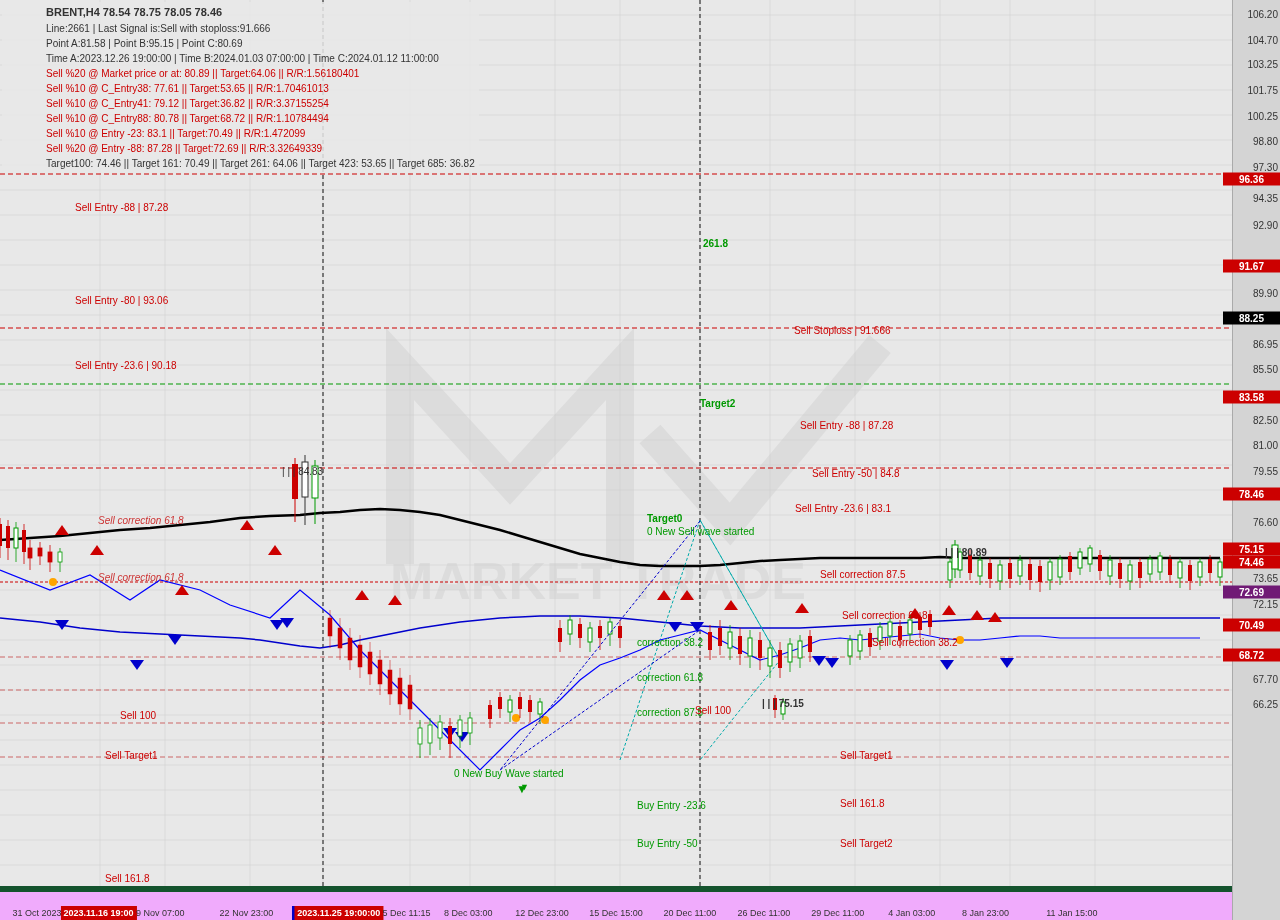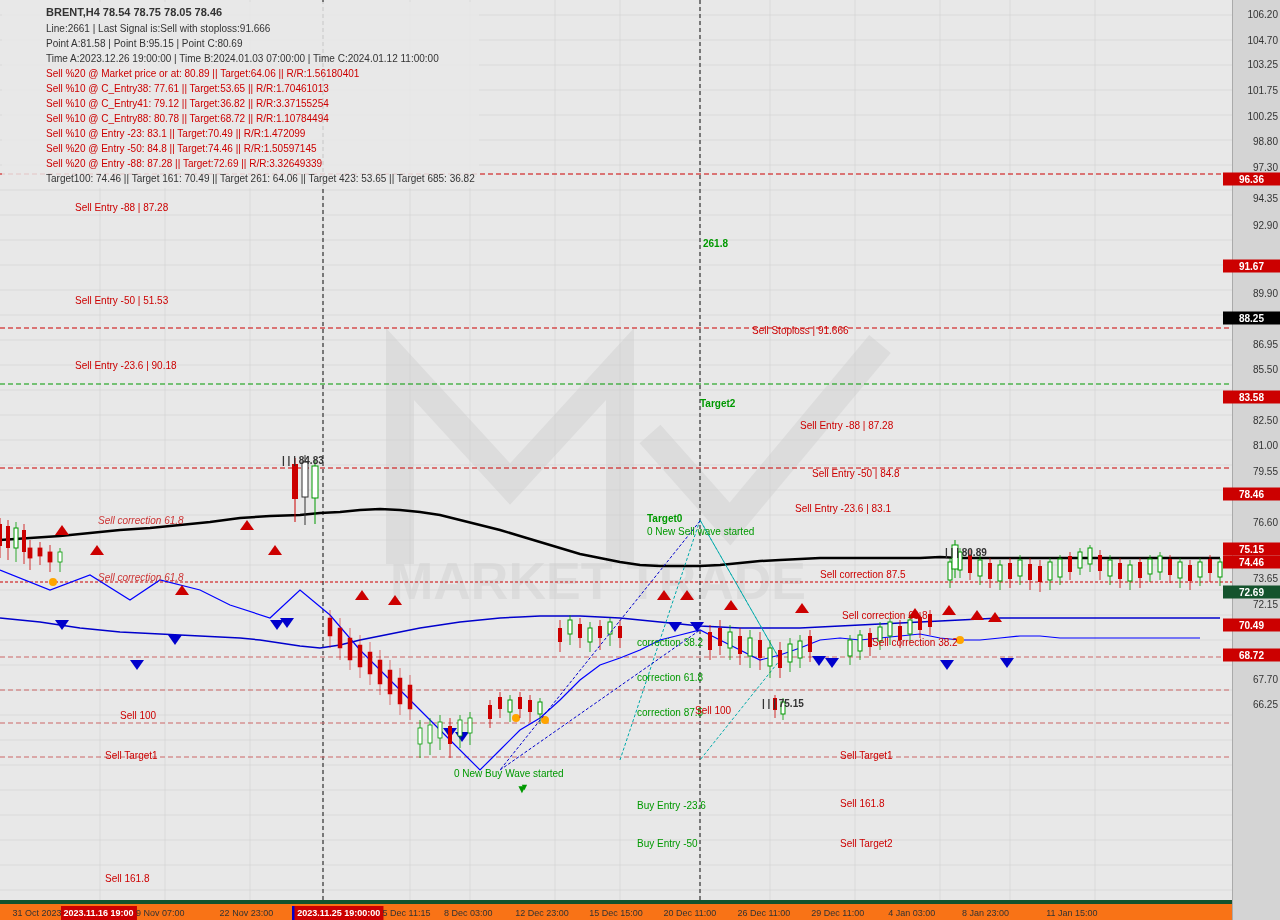--- a/index.html
+++ b/index.html
@@ -71,23 +71,23 @@
       min-width: 44px;
       text-align: center;
     }
 
     
     #time-axis {
       position: absolute;
       bottom: 0;
       left: 0;
       width: 1232px;
-      height: 20px;
-      background: #f97316;
-      border-top: 4px solid #14532d;
+      height: 34px;
+      background: #f0abfc;
+      border-top: 6px solid #14532d;
       z-index: 10;
     }
     .time-label {
       position: absolute;
       bottom: 2px;
       font-size: 9px;
       color: #333;
       transform: translateX(-50%);
       white-space: nowrap;
     }
@@ -482,26 +482,26 @@
       </g>
 
       <line x1="700" y1="521" x2="500" y2="770" stroke="#0000cc" stroke-width="1" stroke-dasharray="3,2"></line>
       <line x1="500" y1="770" x2="700" y2="630" stroke="#0000cc" stroke-width="1" stroke-dasharray="3,2"></line>
 
       <text x="520" y="790" font-size="9" fill="#009900" font-family="Arial">▼</text>
 
     </svg>
 
     <div class="chart-label" style="left:75px;top:202px;color:#cc0000;">Sell Entry -88 | 87.28</div>
-    <div class="chart-label" style="left:75px;top:295px;color:#cc0000;">Sell Entry -50 | 51.53</div>
+    <div class="chart-label" style="left:75px;top:295px;color:#cc0000;">Sell Entry -80 | 93.06</div>
     <div class="chart-label" style="left:75px;top:360px;color:#cc0000;">Sell Entry -23.6 | 90.18</div>
-    <div class="chart-label" style="left:752px;top:325px;color:#cc0000;">Sell Stoploss | 91.666</div>
+    <div class="chart-label" style="left:794px;top:325px;color:#cc0000;">Sell Stoploss | 91.666</div>
     <div class="chart-label" style="left:700px;top:398px;color:#009900;font-weight:bold;">Target2</div>
     <div class="chart-label" style="left:800px;top:420px;color:#cc0000;">Sell Entry -88 | 87.28</div>
-    <div class="chart-label" style="left:282px;top:455px;color:#333;font-weight:bold;">| | | 84.83</div>
+    <div class="chart-label" style="left:282px;top:466px;color:#333;font-weight:normal;">| | | 84.83</div>
     <div class="chart-label" style="left:812px;top:468px;color:#cc0000;">Sell Entry -50 | 84.8</div>
     <div class="chart-label" style="left:795px;top:503px;color:#cc0000;">Sell Entry -23.6 | 83.1</div>
     <div class="chart-label" style="left:98px;top:515px;color:#cc3333;font-style:italic;">Sell correction 61.8</div>
     <div class="chart-label" style="left:647px;top:513px;color:#009900;font-weight:bold;">Target0</div>
     <div class="chart-label" style="left:647px;top:526px;color:#009900;">0 New Sell wave started</div>
     <div class="chart-label" style="left:820px;top:569px;color:#cc0000;">Sell correction 87.5</div>
     <div class="chart-label" style="left:945px;top:547px;color:#333;font-weight:bold;">| | | 80.89</div>
     <div class="chart-label" style="left:98px;top:572px;color:#cc3333;font-style:italic;">Sell correction 61.8</div>
     <div class="chart-label" style="left:842px;top:610px;color:#cc0000;">Sell correction 61.8</div>
     <div class="chart-label" style="left:637px;top:637px;color:#009900;">correction 38.2</div>
@@ -528,21 +528,20 @@
   <div id="info-panel">
     <div class="line" style="font-weight:bold;font-size:11px;">BRENT,H4  78.54 78.75 78.05 78.46</div>
     <div class="line">Line:2661  | Last Signal is:Sell with stoploss:91.666</div>
     <div class="line">Point A:81.58  | Point B:95.15  | Point C:80.69</div>
     <div class="line">Time A:2023.12.26 19:00:00  | Time B:2024.01.03 07:00:00  | Time C:2024.01.12 11:00:00</div>
     <div class="line red">Sell %20 @ Market price or at: 80.89 || Target:64.06 || R/R:1.56180401</div>
     <div class="line red">Sell %10 @ C_Entry38: 77.61 || Target:53.65 || R/R:1.70461013</div>
     <div class="line red">Sell %10 @ C_Entry41: 79.12 || Target:36.82 || R/R:3.37155254</div>
     <div class="line red">Sell %10 @ C_Entry88: 80.78 || Target:68.72 || R/R:1.10784494</div>
     <div class="line red">Sell %10 @ Entry -23: 83.1 || Target:70.49 || R/R:1.472099</div>
-    <div class="line red">Sell %20 @ Entry -50: 84.8 || Target:74.46 || R/R:1.50597145</div>
     <div class="line red">Sell %20 @ Entry -88: 87.28 || Target:72.69 || R/R:3.32649339</div>
     <div class="line">Target100: 74.46 || Target 161: 70.49 || Target 261: 64.06 || Target 423: 53.65 || Target 685: 36.82</div>
   </div>
 
   <div id="price-axis">
     <div class="price-label" style="top:1.5%;">106.20</div>
     <div class="price-label" style="top:4.3%;">104.70</div>
     <div class="price-label" style="top:7.0%;">103.25</div>
     <div class="price-label" style="top:9.8%;">101.75</div>
     <div class="price-label" style="top:12.6%;">100.25</div>
@@ -558,21 +557,21 @@
     <div class="price-label" style="top:40.1%;">85.50</div>
     <div class="price-label-highlight" style="top:43.2%;background:#cc0000;">83.58</div>
     <div class="price-label" style="top:45.7%;">82.50</div>
     <div class="price-label" style="top:48.4%;">81.00</div>
     <div class="price-label" style="top:51.2%;">79.55</div>
     <div class="price-label-highlight" style="top:53.7%;background:#cc0000;">78.46</div>
     <div class="price-label" style="top:56.7%;">76.60</div>
     <div class="price-label-highlight" style="top:59.7%;background:#cc0000;">75.15</div>
     <div class="price-label-highlight" style="top:61.1%;background:#cc0000;">74.46</div>
     <div class="price-label" style="top:62.8%;margin-left:44px;">73.65</div>
-    <div class="price-label-highlight" style="top:64.3%;background:#14532d;">72.69</div>
+    <div class="price-label-highlight" style="top:64.3%;background:#701a75;">72.69</div>
     <div class="price-label" style="top:65.7%;">72.15</div>
     <div class="price-label-highlight" style="top:67.9%;background:#cc0000;">70.49</div>
     <div class="price-label-highlight" style="top:71.2%;background:#cc0000;">68.72</div>
     <div class="price-label" style="top:73.8%;">67.70</div>
     <div class="price-label" style="top:76.5%;">66.25</div>
   </div>
 
   <div id="time-axis">
     <div class="time-label" style="left:3%;">31 Oct 2023</div>
     <div class="time-label-highlight" style="left:8%;background:#cc0000;">2023.11.16 19:00</div>

